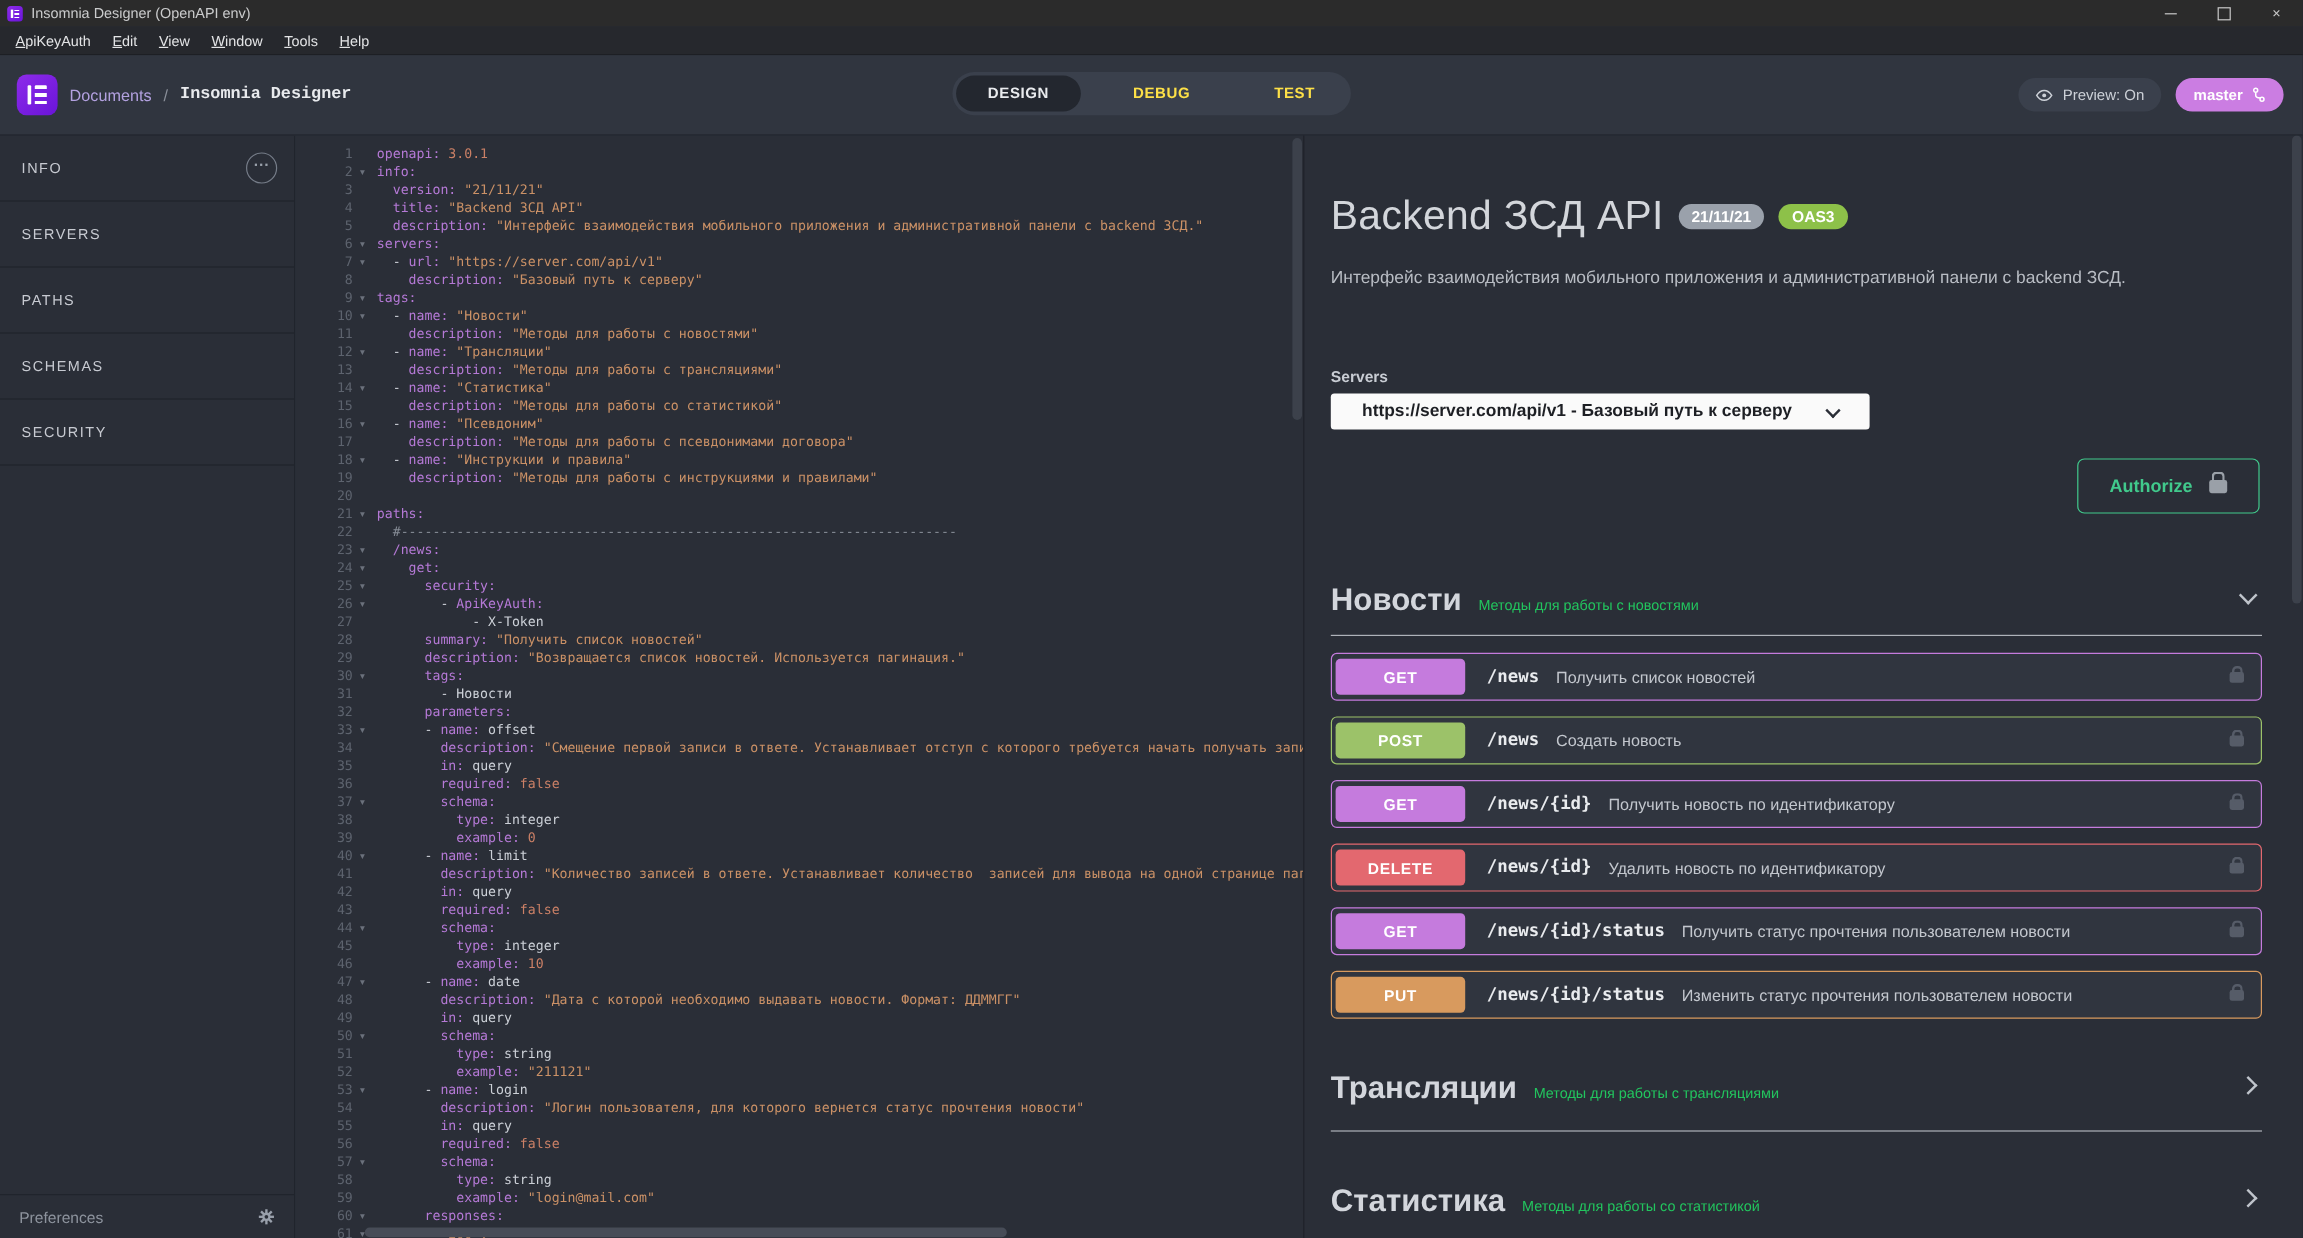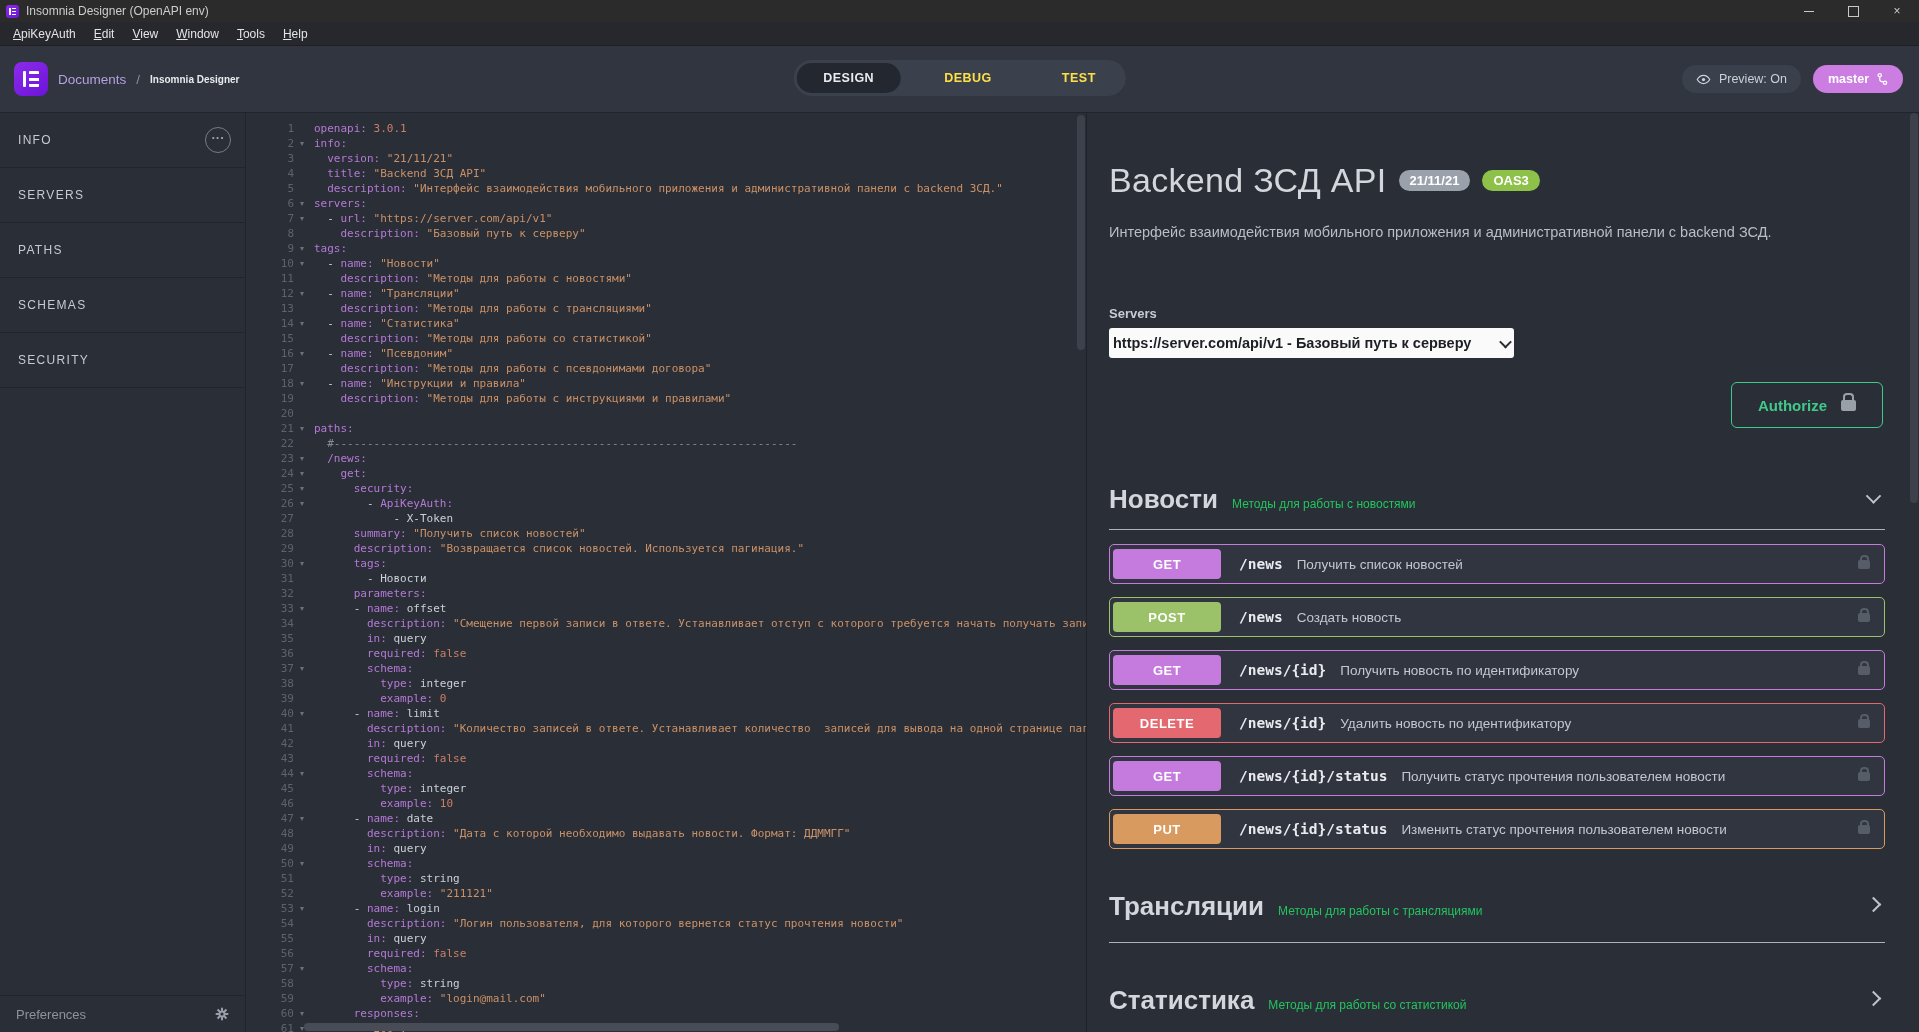--- a/index.html
+++ b/index.html
@@ -29,21 +29,21 @@
   
   .appheader{height:66px;background:#30353f;border-bottom:1px solid #20242c;display:flex;align-items:center;
              position:relative;flex:0 0 auto;}
   .crumbs{display:flex;align-items:center;margin-left:14px;gap:10px;}
   .logo{width:34px;height:34px;border-radius:8px;background:linear-gradient(140deg,#8d2bea,#6a14d8);position:relative;}
   .logo::before{content:"";position:absolute;left:9px;top:9px;width:3px;height:16px;background:#fff;border-radius:1px;}
   .logo::after{content:"";position:absolute;left:15px;top:9px;width:10px;height:16px;
            background:repeating-linear-gradient(#fff 0 3px,transparent 3px 6.5px);border-radius:1px;}
   .crumb-root{font-size:13.5px;color:#b3a1e0;}
   .crumb-sep{font-size:13.5px;color:#8a8f99;}
-  .crumb-cur{font-size:10px;color:#e8eaed;font-weight:bold;}
+  .crumb-cur{font-size:14px;color:#e8eaed;font-weight:bold;font-family:Liberation Mono, monospace;}
   .tabswrap{position:absolute;left:50%;transform:translateX(-50%);top:14px;}
   .tabs{display:inline-flex;background:#3a404c;border-radius:18px;padding:3px;gap:16px;}
   .tab{font-size:12.5px;font-weight:bold;color:#fde047;padding:8px 27px;border-radius:15px;letter-spacing:.5px;}
   .tab.active{background:#23272f;color:#e9ebee;}
   .hdr-right{margin-left:auto;display:flex;align-items:center;gap:12px;margin-right:16px;}
   .preview-pill{display:flex;align-items:center;gap:8px;background:#3a404c;border-radius:14px;height:28px;
                 padding:0 14px;font-size:12.5px;color:#ccd0d7;}
   .branch-btn{display:flex;align-items:center;gap:7px;background:#cb7de2;border-radius:14px;height:28px;
               padding:0 15px;font-size:12.5px;font-weight:bold;color:#fff;}
 
@@ -82,21 +82,21 @@
   .pv-inner{padding:48px 34px 0 22px;}
   .pv-titlerow{display:flex;align-items:center;gap:12px;}
   .pv-title{font-size:34px;color:#d3d6db;letter-spacing:.3px;}
   .badge{font-size:13px;font-weight:bold;color:#fff;border-radius:11px;padding:3px 11px;}
   .badge-ver{background:#9aa1ab;}
   .badge-oas{background:#8dc149;}
   .pv-desc{margin-top:24px;font-size:14.5px;color:#b9bdc4;}
   .servers{margin-top:66px;}
   .srv-label{font-size:13px;font-weight:bold;color:#c8ccd3;}
   .srv-select{margin-top:7px;width:397px;height:30px;background:#fafafa;border-radius:3px;display:flex;
-              align-items:center;padding:0 4px;}
+              align-items:center;padding:0 26px;}
   .srv-text{font-size:14.5px;font-weight:bold;color:#1d1f24;flex:1;}
   .chev{display:inline-block;width:9px;height:9px;border-right:2px solid #bfc4cb;border-bottom:2px solid #bfc4cb;}
   .chev.down{transform:rotate(45deg) translate(-1px,-1px);}
   .chev.right{transform:rotate(-45deg);}
   .chev.dark{border-color:#2a2e37;width:7px;height:7px;}
   .auth-row{display:flex;justify-content:flex-end;margin-top:24px;margin-right:2px;}
   .auth-btn{width:150px;height:44px;border:1px solid #41c98c;border-radius:6px;display:flex;align-items:center;
             justify-content:center;gap:14px;}
   .auth-label{font-size:15px;font-weight:bold;color:#41c98c;}
   .lock{position:relative;display:inline-block;width:12px;height:9px;background:#565c68;border-radius:2px;}

